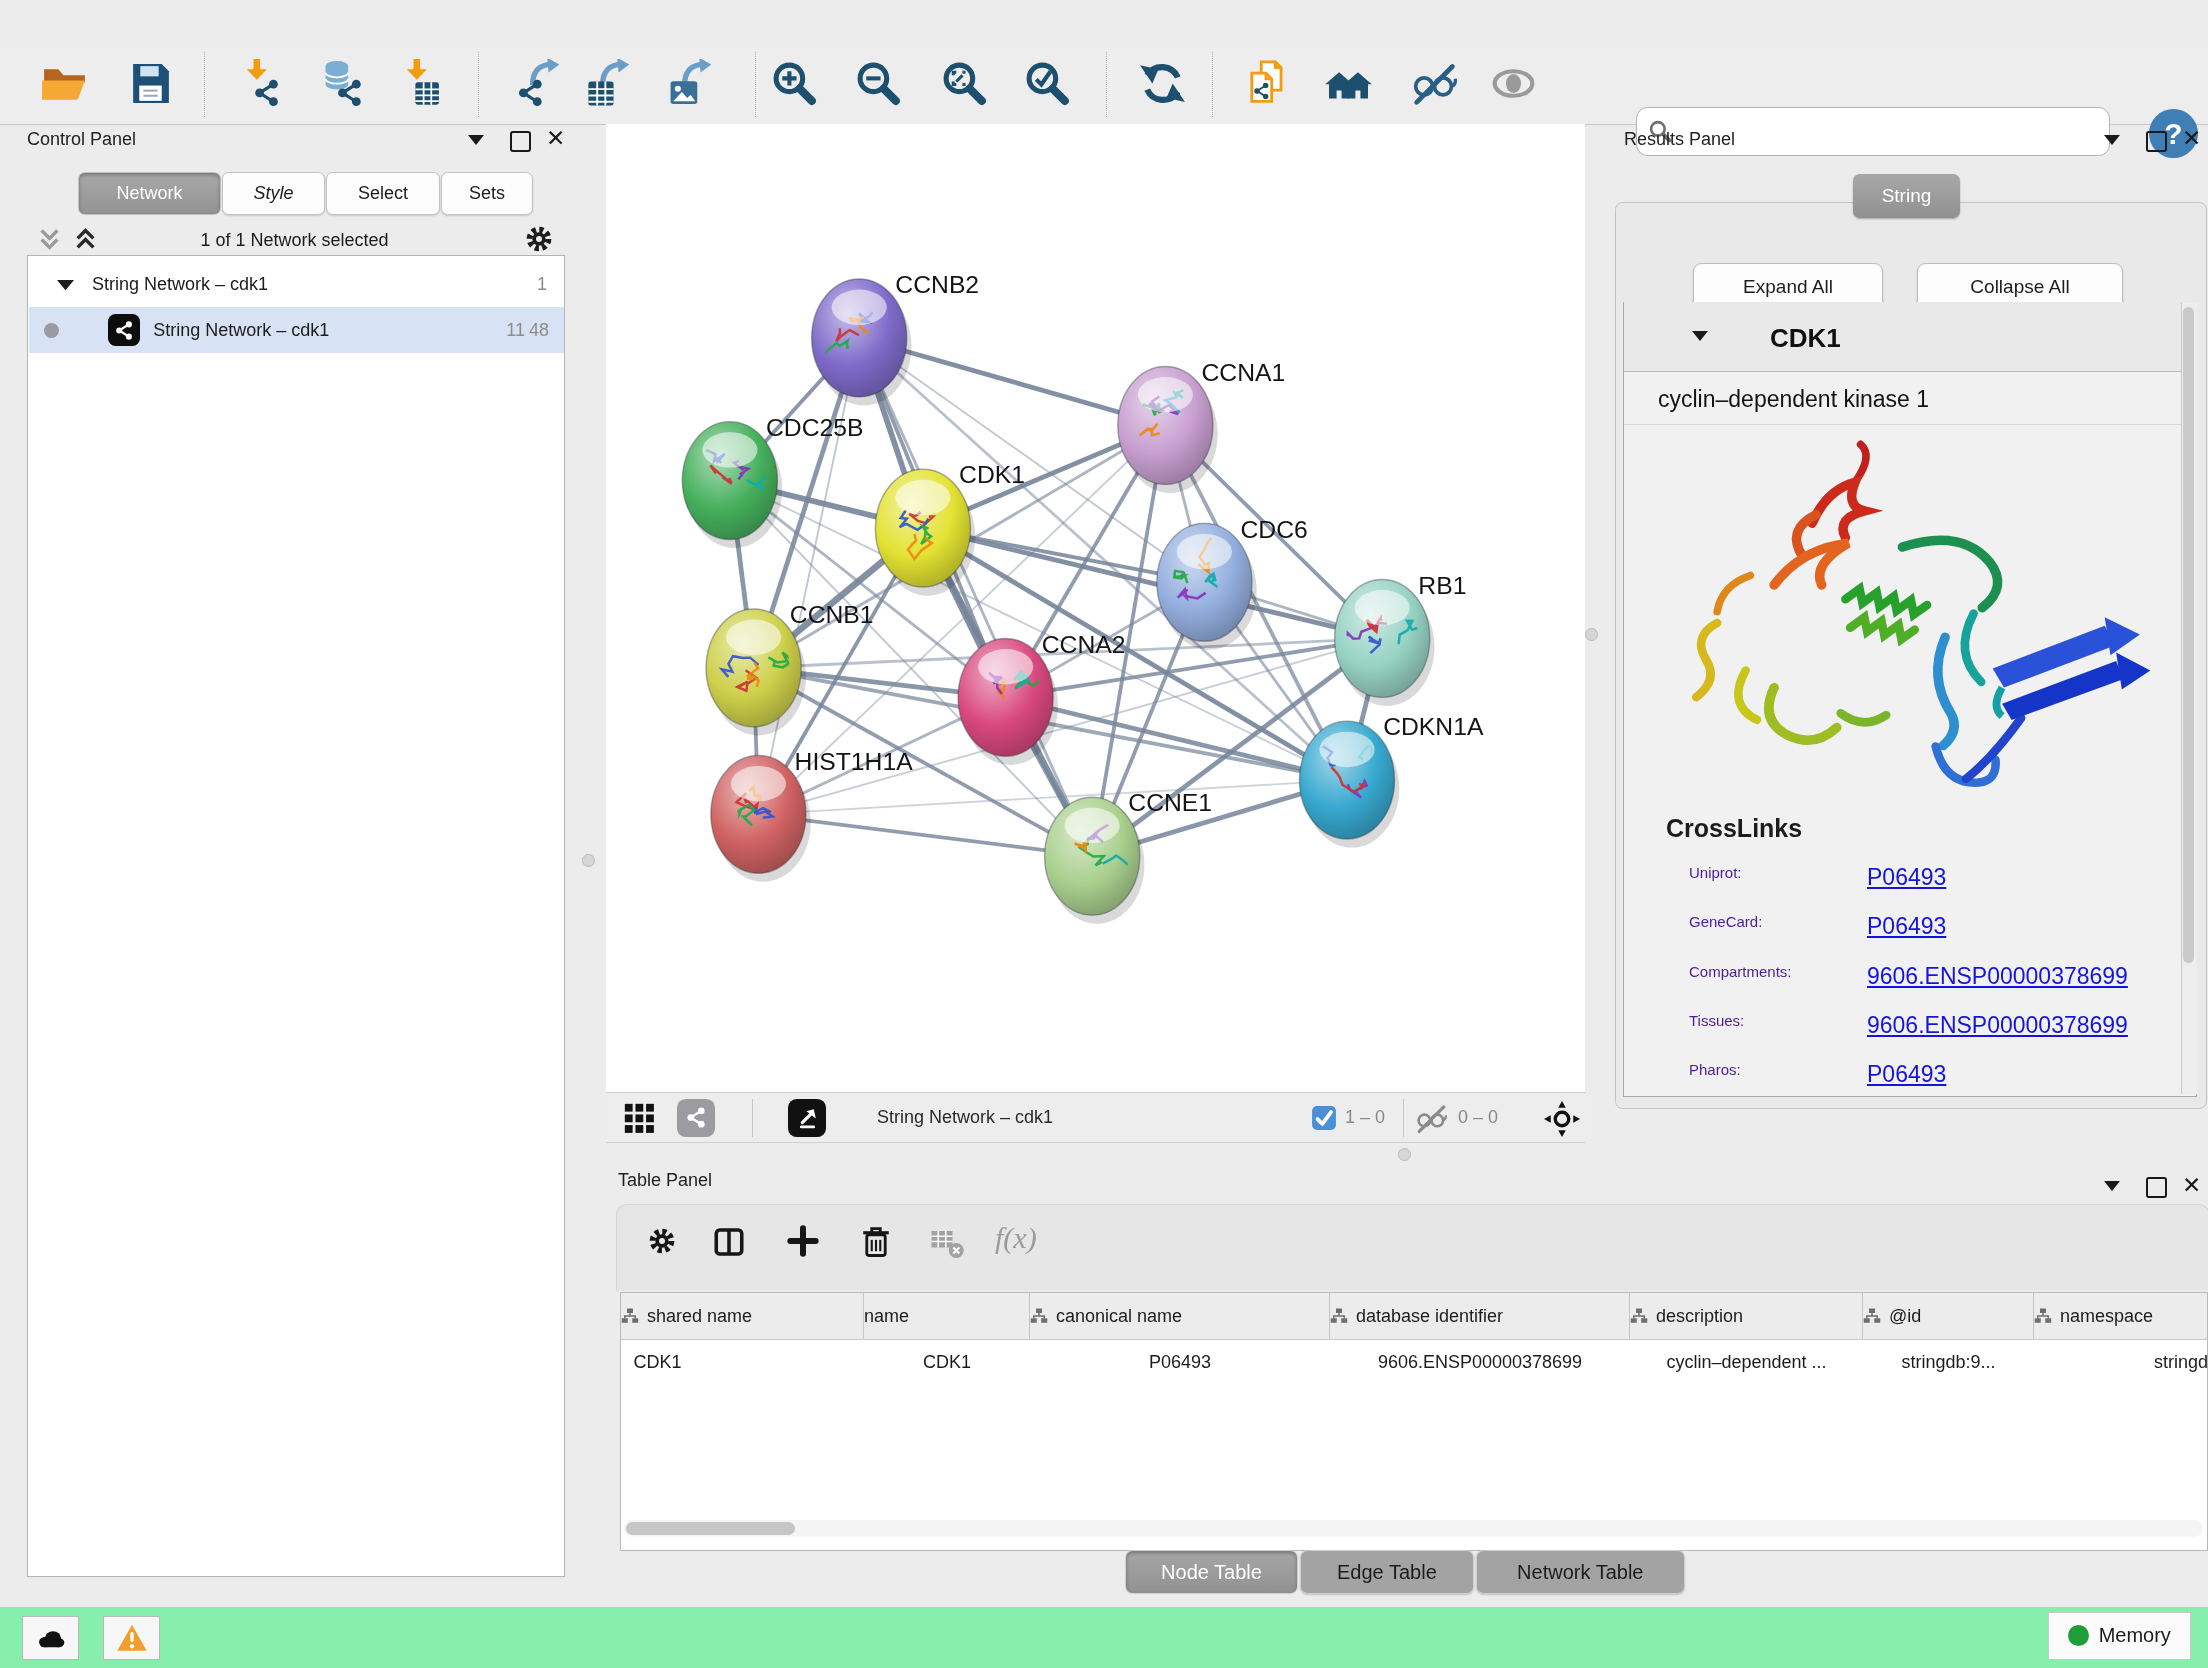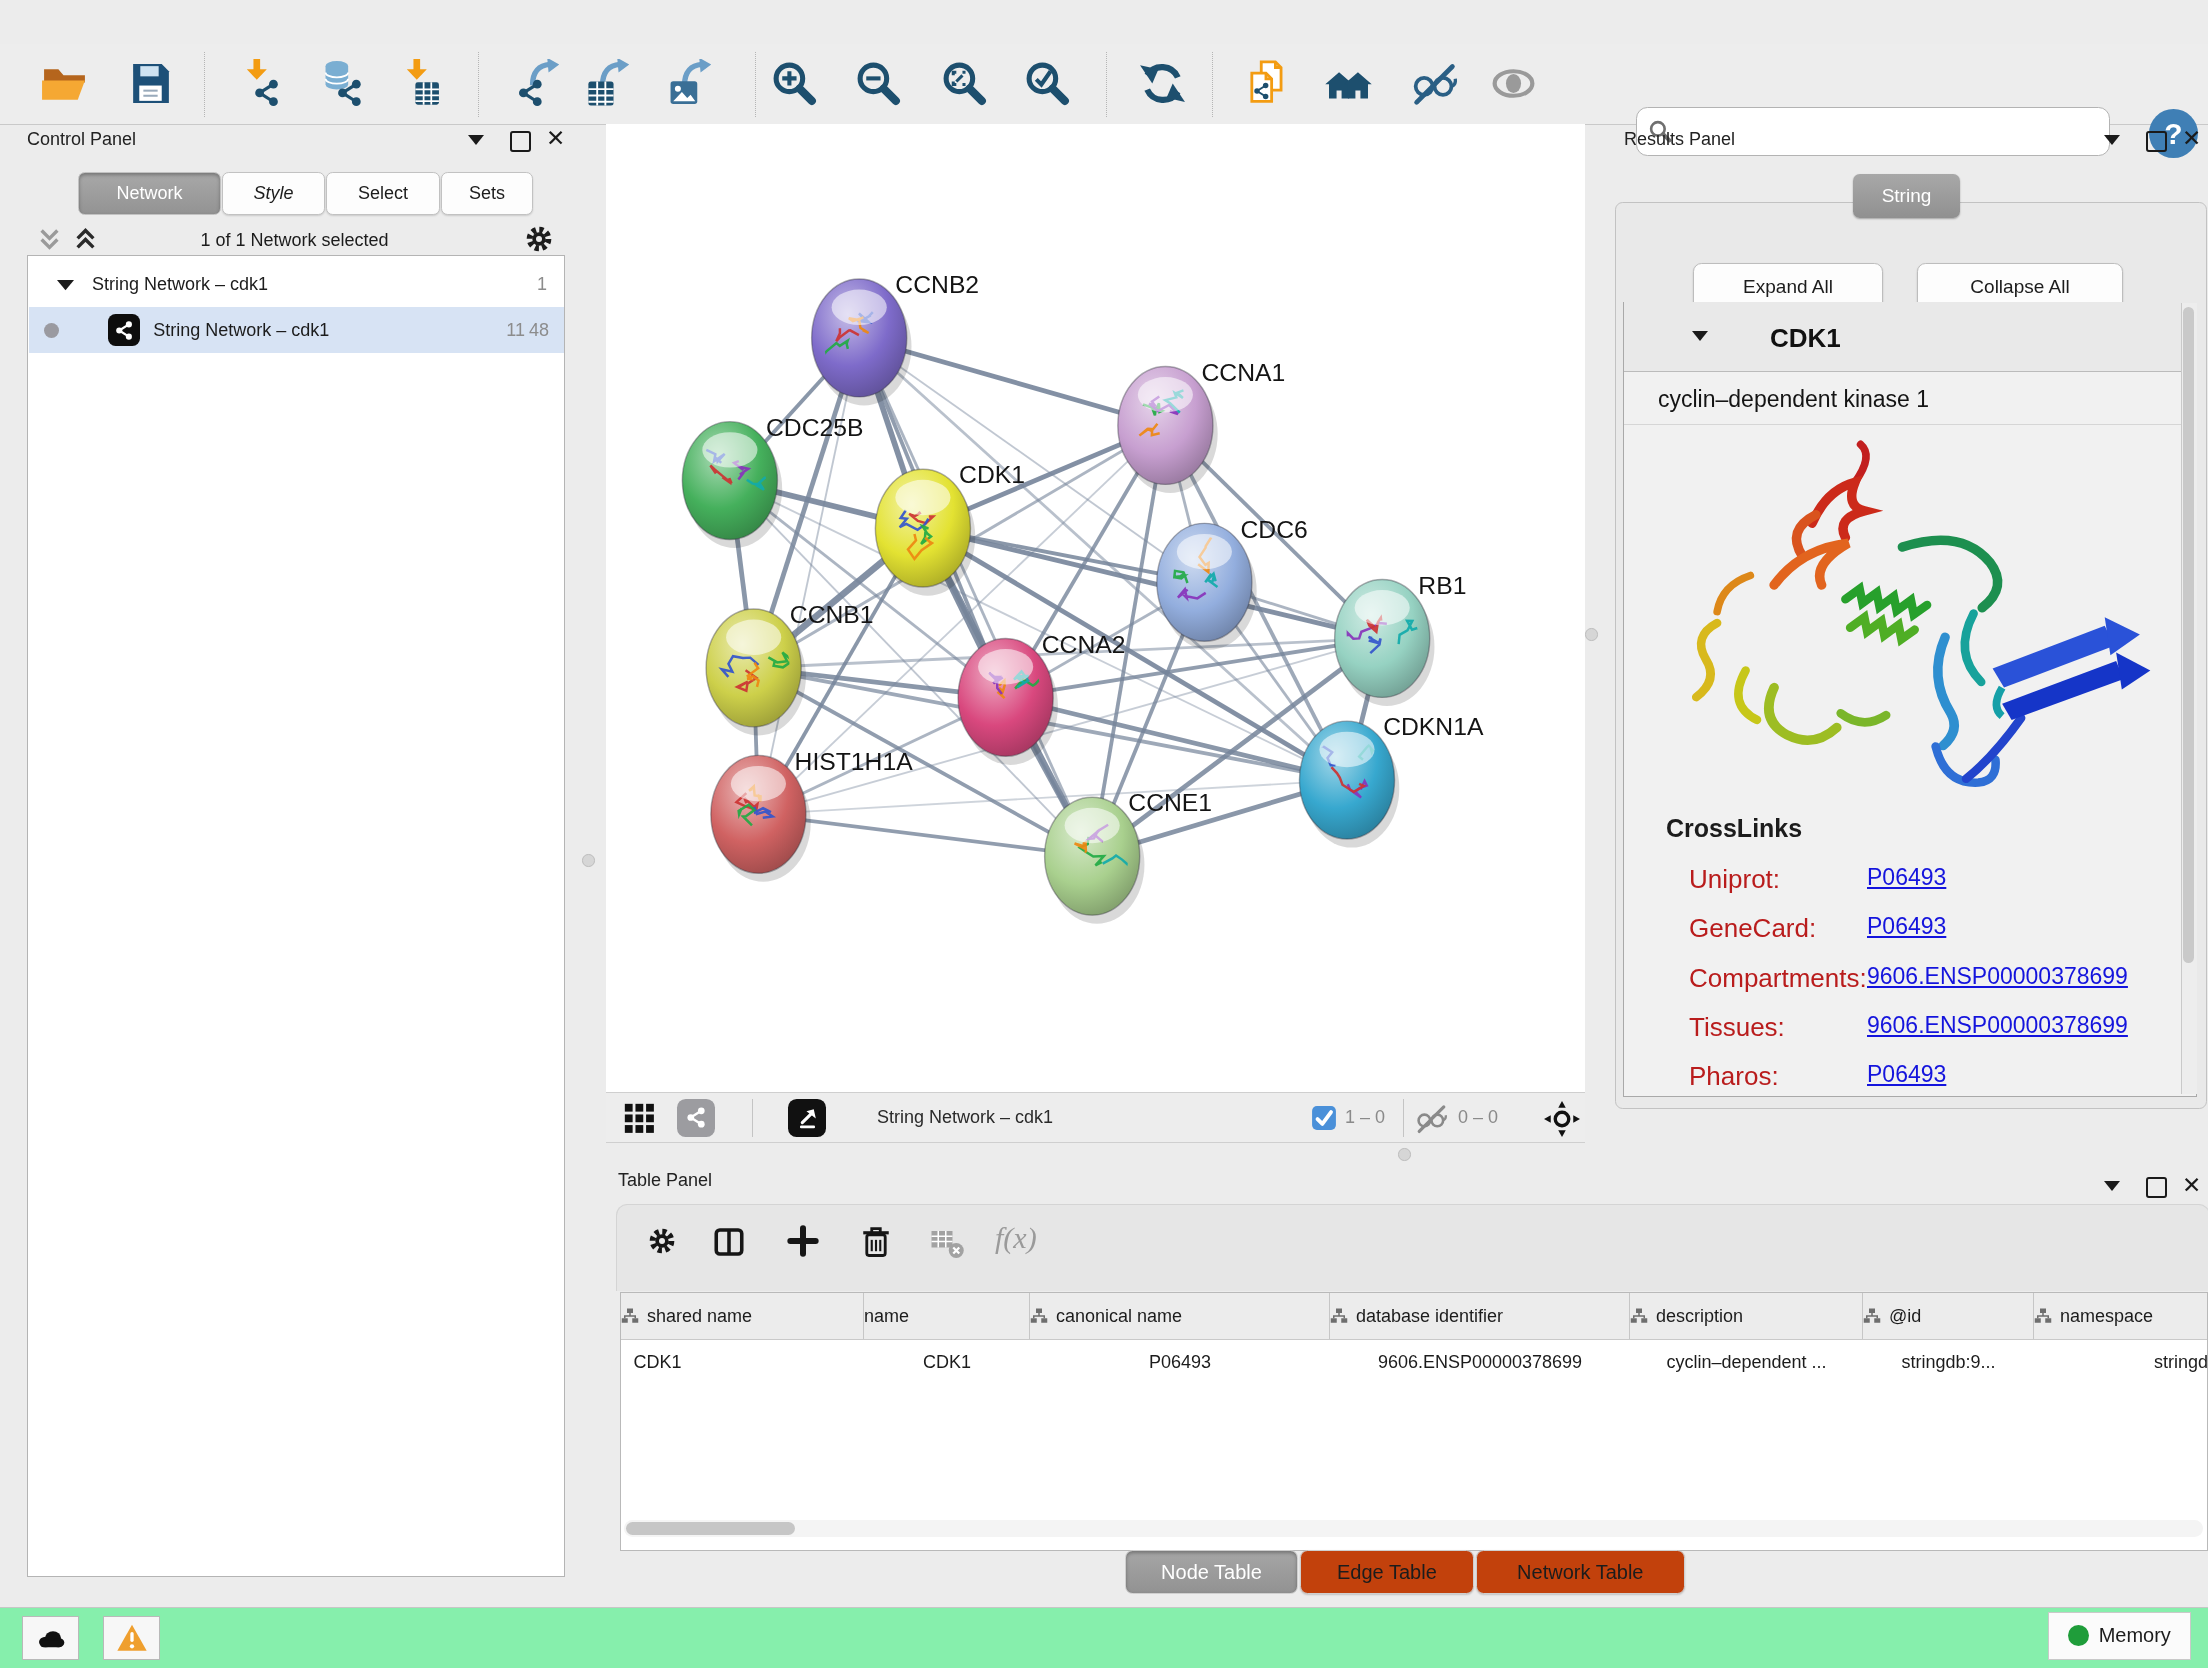--- a/index.html
+++ b/index.html
@@ -42,38 +42,38 @@
   .grip-dot{width:10.5px;height:10.5px;border-radius:50%;background:#d6d6d6;border:1px solid #bdbdbd;}
   
   .rp-outer{left:1615px;top:202px;width:590px;height:905px;background:#e9e9e9;border:1px solid #c2c2c2;border-radius:7.6px;}
   .rp-tab{left:1853px;top:174px;width:107px;height:44px;background:linear-gradient(#a8a8a8,#909090);color:#fff;font-size:19px;border-radius:6.7px;display:flex;align-items:center;justify-content:center;box-shadow:0 1px 1.9px rgba(0,0,0,.3);cursor:pointer;}
   .rp-btn{height:46px;background:#fdfdfd;border:1px solid #bdbdbd;border-radius:8.6px;font-size:19px;display:flex;align-items:center;justify-content:center;box-shadow:0 1px 1.9px rgba(0,0,0,.18);cursor:pointer;}
   .rp-card{left:1623px;top:302px;width:574px;height:795px;background:#f1f1f1;border:1px solid #a9a9a9;box-sizing:border-box;}
   .rp-card-header{left:1624px;top:302px;width:573px;height:69px;background:#e9e9e9;border-bottom:1px solid #bbb;}
   .gene-name{font-size:26px;font-weight:bold;color:#111;}
   .gene-desc{font-size:23px;color:#141414;}
   .serif{font-family:Liberation Sans, sans-serif;}
-  .xl-label{font-size:26px;color:#b91c1c;}
+  .xl-label{font-size:15px;color:#4c1d95;}
   .xl-value{font-size:23px;color:#1414dd;text-decoration:underline;cursor:pointer;}
   .rp-scroll{left:2181px;top:303px;width:15px;height:791px;background:#ededed;border-left:1px solid #c9c9c9;}
   .rp-thumb{left:2183px;top:307px;width:11.4px;height:656px;background:#c9c9c9;border-radius:5.7px;}
   
   .tp-toolbar{left:616px;top:1204px;width:1592px;height:86px;background:#e6e6e6;border:1px solid #d4d4d4;border-bottom:none;border-radius:11.4px 11.4px 0 0;}
   .tp-ico{top:1225px;cursor:pointer;}
   .fx{font-family:"Liberation Serif","DejaVu Serif",serif;font-style:italic;font-size:30px;color:#9a9a9a;}
   .dtable{left:620px;top:1292px;width:1588px;height:259px;background:#fff;border:1px solid #b9b9b9;overflow:hidden;box-sizing:border-box;}
   .thead{display:flex;height:46px;background:#ececec;border-bottom:1px solid #c9c9c9;}
   .th{display:flex;align-items:center;justify-content:flex-start;gap:8px;font-size:18px;color:#1c1c1c;border-right:1px solid #c6c6c6;box-sizing:border-box;flex:none;}
   .trow{display:flex;height:44px;align-items:center;font-size:18px;}
   .td{flex:none;box-sizing:border-box;overflow:hidden;white-space:nowrap;text-align:center;}
   .td.left{text-align:left;padding-left:12.4px;}
   .hscroll-track{left:624px;top:1520px;width:1579px;height:17px;background:#f4f4f4;border-radius:8.6px;}
   .hscroll-thumb{left:626px;top:1522px;width:169px;height:13.3px;background:#c6c6c6;border-radius:6.7px;}
   .bot-tabs{left:1125px;top:1550px;display:flex;}
-  .bot-tab{height:44px;box-sizing:border-box;background:#c2410c;border:1px solid #cfcfcf;font-size:20px;display:flex;align-items:center;justify-content:center;border-radius:7.6px;margin-right:1.9px;box-shadow:0 1px 1.9px rgba(0,0,0,.18);cursor:pointer;}
+  .bot-tab{height:44px;box-sizing:border-box;background:#a3a3a3;border:1px solid #cfcfcf;font-size:20px;display:flex;align-items:center;justify-content:center;border-radius:7.6px;margin-right:1.9px;box-shadow:0 1px 1.9px rgba(0,0,0,.18);cursor:pointer;}
   .bot-tab.active{background:linear-gradient(#a6a6a6,#929292);color:#fff;box-shadow:inset 0 1.9px 3.8px rgba(0,0,0,.3);}
   
   .statusbar{left:0;top:1607px;width:2208px;height:61px;background:#86efac;border-top:1px solid #c6c6c6;}
   .sb-btn{top:1615px;width:55px;height:42px;background:#f7f7f7;border:1.9px solid #b9b9b9;display:flex;align-items:center;justify-content:center;cursor:pointer;}
   .mem-btn{left:2048px;top:1611px;width:141px;height:46px;background:#fbfbfb;border:1.9px solid #c9c9c9;display:flex;align-items:center;justify-content:center;gap:9.5px;font-size:20px;cursor:pointer;}
   .mem-dot{width:21px;height:21px;border-radius:50%;background:#1f9d3a;}
 </style>
 </head>
 <body>
 

